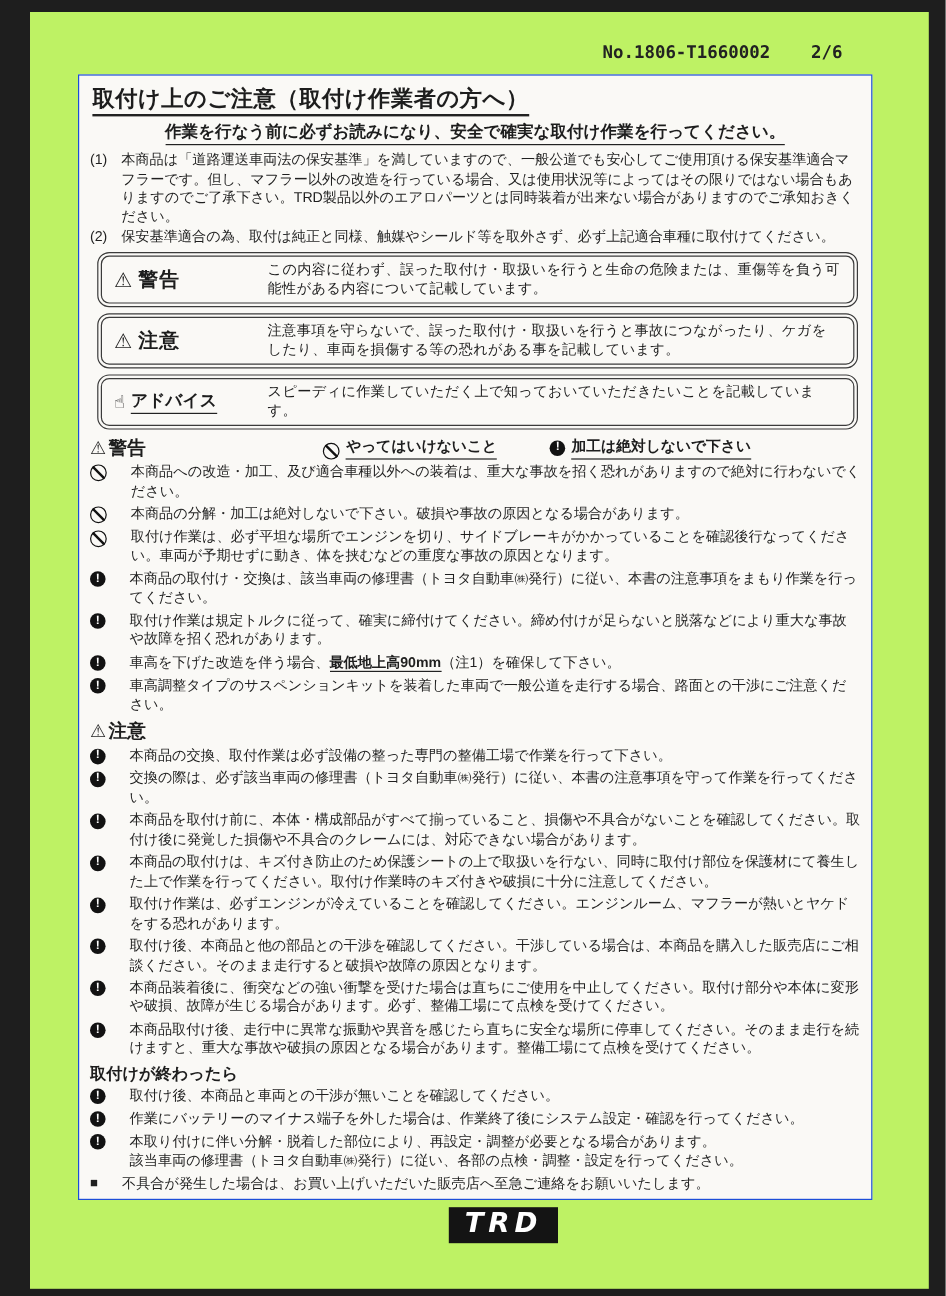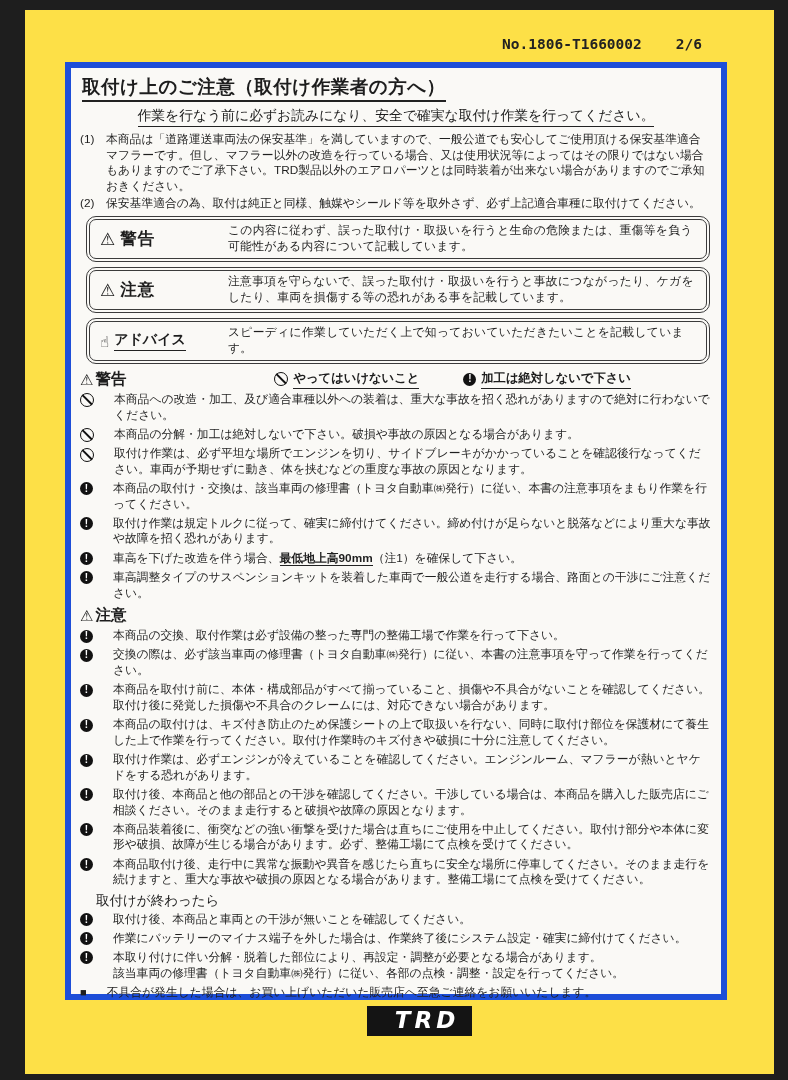--- a/index.html
+++ b/index.html
@@ -4,42 +4,42 @@
 <style>
   html,body{margin:0;padding:0;}
   body{
     width:788px;height:1080px;position:relative;overflow:hidden;
     background:#1e1e1e;
     font-family:"Liberation Sans","DejaVu Sans",sans-serif;
     -webkit-font-smoothing:antialiased;
   }
   .paper{
     position:absolute;left:25px;right:14px;top:10px;bottom:6px;
-    background:#fde047;color:#1d1d1d;
+    background:#bef264;color:#1d1d1d;
   }
   
   .docnum-row{
     position:absolute;top:26px;left:0;right:72px;
     display:flex;justify-content:flex-end;align-items:baseline;gap:34px;
     font-family:"DejaVu Sans Mono","Liberation Mono",monospace;
     font-size:14.5px;font-weight:bold;color:#222;
   }
   
   .mainbox{
     position:absolute;left:40px;top:52px;width:662px;height:938px;
-    border:6px solid #1d4ed8;background:#faf9f6;
+    border:1px solid #1d4ed8;background:#faf9f6;
     padding:5px 9px 12px 9px;box-sizing:border-box;
   }
   .title{
     display:inline-block;font-size:18.5px;font-weight:bold;letter-spacing:.5px;
     border-bottom:2px solid #222;padding-bottom:1px;margin:1px 0 4px 2px;
   }
   .subtitle-wrap{text-align:center;margin:0 0 5px 0;}
   .subtitle{
-    display:inline-block;font-size:13.8px;font-weight:normal;
+    display:inline-block;font-size:13.8px;font-weight:bold;
     border-bottom:1.5px solid #222;padding-bottom:1px;
   }
   .doc{font-size:11.8px;line-height:1.33;color:#1f1f1f;}
   .intro-item{display:flex;gap:4px;margin-bottom:1px;}
   .intro-num{flex:none;width:22px;}
   .intro-text{flex:1;}
   
   .lbox{
     border:1.6px solid #3b3b3b;border-radius:10px;padding:2px;
     margin:5px 2px 5px 6px;
@@ -55,44 +55,44 @@
   .lbl-big{font-size:16.5px;letter-spacing:1px;}
   .lbl-adv{font-size:14px;border-bottom:1.5px solid #222;padding-bottom:1px;}
   .tri{font-size:17px;line-height:1;font-weight:normal;}
   .hand{font-size:15px;line-height:1;}
   .lbox-text{flex:1;font-size:11.8px;line-height:1.35;font-weight:500;letter-spacing:.3px;}
   
   .sechead{display:flex;align-items:center;margin:4px 0 2px 0;}
   .sec-title{font-size:15.5px;font-weight:bold;display:flex;align-items:center;gap:2px;}
   .sec-title .tri{font-size:15px;}
   .leg{display:flex;align-items:center;gap:5px;font-weight:bold;font-size:12.3px;}
-  .leg1{margin-left:148px;}
+  .leg1{margin-left:148px;align-items:flex-end;}
   .leg2{margin-left:44px;}
   .u{border-bottom:1.5px solid #222;padding-bottom:1px;}
-  .finish-head{font-size:13.5px;font-weight:normal;margin:3px 0 2px 16px;}
+  .finish-head{font-size:13.5px;font-weight:bold;margin:3px 0 2px 0;}
   
   .pi{position:relative;flex:none;width:12px;height:12px;border:1.5px solid #111;border-radius:50%;display:inline-block;}
   .pi::after{content:"";position:absolute;left:50%;top:-1px;bottom:-1px;width:1.5px;background:#111;transform:translateX(-50%) rotate(-45deg);}
   .mi{
     flex:none;width:13px;height:13px;border-radius:50%;background:#121212;color:#fff;
     display:inline-flex;align-items:center;justify-content:center;
     font-size:10px;font-weight:bold;line-height:1;
   }
   .sq{flex:none;font-size:11px;line-height:1.4;}
   
   .item{display:flex;gap:20px;margin:0 0 3.5px 0;align-items:flex-start;}
   .item .pi,.item .mi{margin-top:1.5px;}
   .itxt{flex:1;}
   .strong-u{font-weight:bold;border-bottom:1.5px solid #222;}
   
   .footer{position:absolute;left:0;right:0;top:996px;text-align:center;}
   .rd-text{font-size:13.5px;font-weight:bold;letter-spacing:0;color:#161616;margin-bottom:1px;}
   .trd-badge{
     display:inline-block;background:#141414;color:#fff;
-    padding:1px 13px 3px 28px;
+    padding:1px 13px 3px 13px;
     margin-left:40px;
   }
   .trd-letters{
     font-size:23px;font-weight:bold;font-style:italic;letter-spacing:4px;
     font-family:"DejaVu Sans","Liberation Sans",sans-serif;
   }
 </style>
 </head>
 <body>
 
@@ -241,21 +241,21 @@
 
     <div class="finish-head">取付けが終わったら</div>
 
     <div class="doc">
       <div class="item">
         <span class="mi">!</span>
         <div class="itxt">取付け後、本商品と車両との干渉が無いことを確認してください。</div>
       </div>
       <div class="item">
         <span class="mi">!</span>
-        <div class="itxt">作業にバッテリーのマイナス端子を外した場合は、作業終了後にシステム設定・確実に締付けてください。</div>
+        <div class="itxt">作業にバッテリーのマイナス端子を外した場合は、作業終了後にシステム設定・確認を行ってください。</div>
       </div>
       <div class="item">
         <span class="mi">!</span>
         <div class="itxt">
           <span>本取り付けに伴い分解・脱着した部位により、再設定・調整が必要となる場合があります。</span>
           <div>該当車両の修理書（トヨタ自動車㈱発行）に従い、各部の点検・調整・設定を行ってください。</div>
         </div>
       </div>
       <div class="item">
         <span class="sq">■</span>

